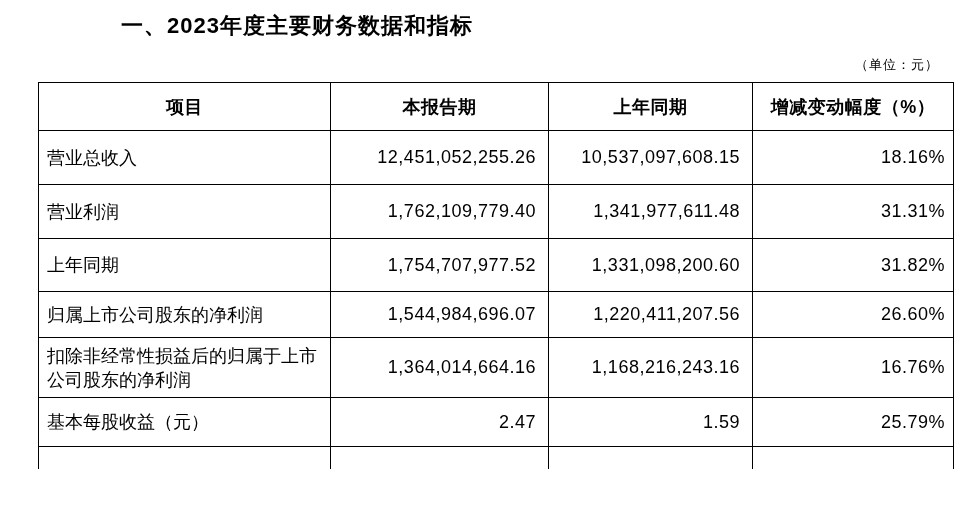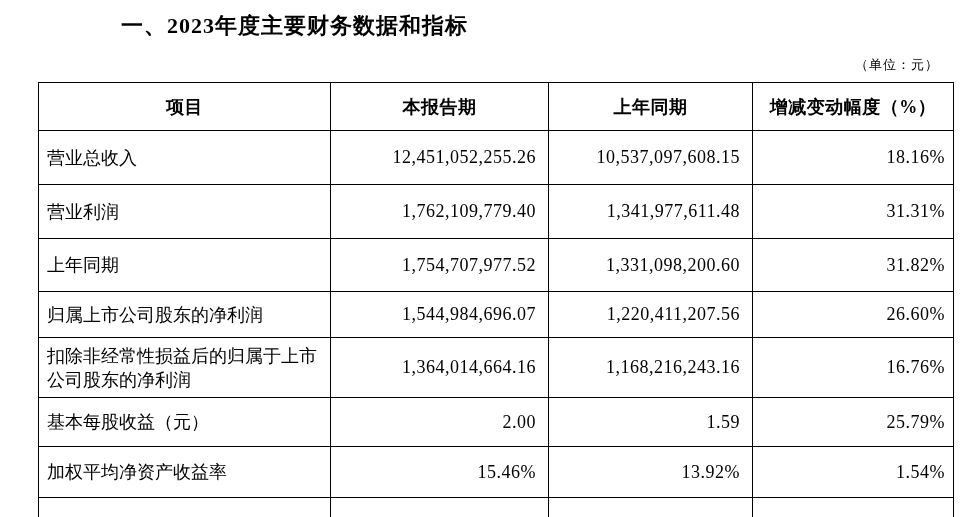--- a/index.html
+++ b/index.html
@@ -1,21 +1,21 @@
 <!DOCTYPE html>
 <html><head>
 <meta charset="utf-8">
 <style>
   html,body{margin:0;padding:0;background:#fff;}
   .page{
     position:relative;
     width:967px;height:517px;
     overflow:hidden;
     background:#fff;
-    font-family:Liberation Serif, serif;
+    font-family:Liberation Sans, sans-serif;
     color:#000;
   }
   .page-title{
     margin:12px 0 0 121px;
     font-size:22px;
     font-weight:bold;
     letter-spacing:1px;
     line-height:28px;
   }
   .unit-label{
@@ -104,29 +104,23 @@
           <td class="col3">26.60%</td>
         </tr>
         <tr>
           <td class="col0">扣除非经常性损益后的归属于上市公司股东的净利润</td>
           <td class="col1">1,364,014,664.16</td>
           <td class="col2">1,168,216,243.16</td>
           <td class="col3">16.76%</td>
         </tr>
         <tr>
           <td class="col0">基本每股收益（元）</td>
-          <td class="col1">2.00</td>
+          <td class="col1">2.47</td>
           <td class="col2">1.59</td>
           <td class="col3">25.79%</td>
-        </tr>
-        <tr>
-          <td class="col0">加权平均净资产收益率</td>
-          <td class="col1">15.46%</td>
-          <td class="col2">13.92%</td>
-          <td class="col3">1.54%</td>
         </tr>
         <tr class="partial-row">
           <td class="col0"></td>
           <td class="col1"></td>
           <td class="col2"></td>
           <td class="col3"></td>
         </tr>
       </tbody>
   </table>
 </div>

